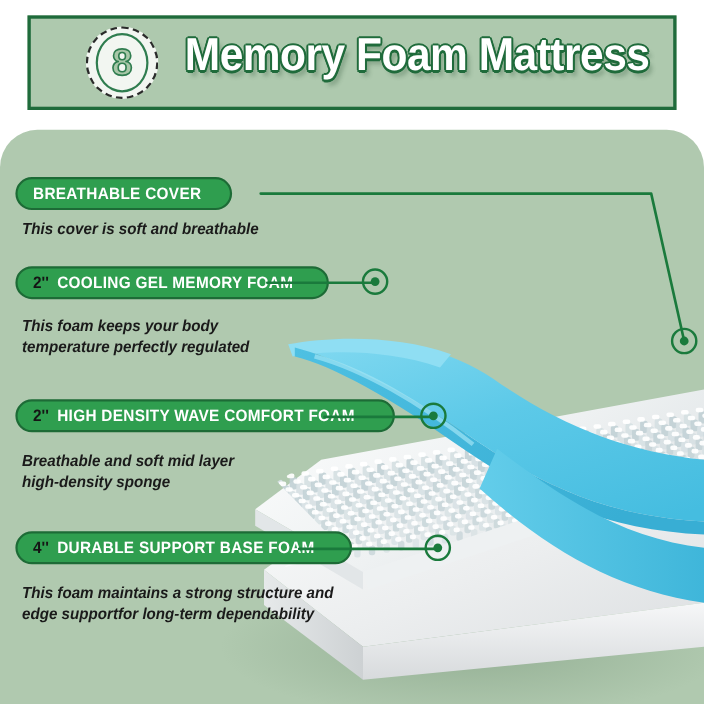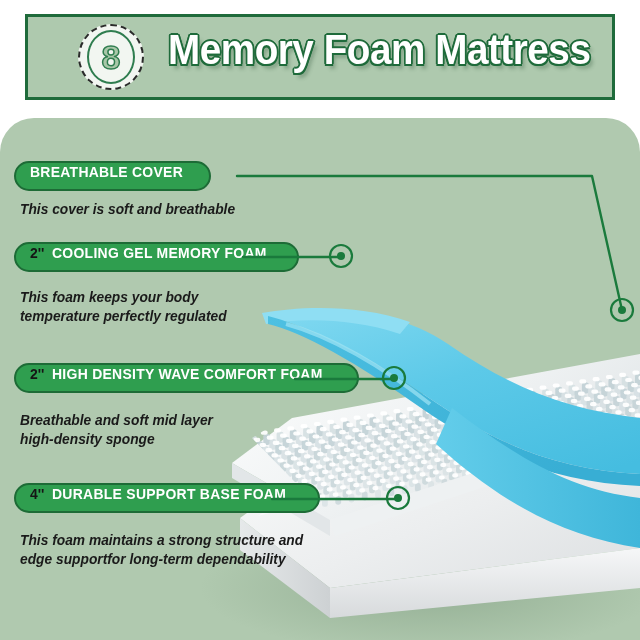--- a/index.html
+++ b/index.html
@@ -65,21 +65,21 @@
   
   .illus{position:absolute;left:0;top:0;width:640px;height:522px;}
 
   
   .pill{
     position:absolute;height:30px;
     background:#2f9e4f;
     border:2px solid #1d6b36;
     border-radius:15px;
     box-sizing:border-box;
-    display:flex;align-items:flex-start;
+    display:flex;align-items:center;
     padding:0 14px;
     white-space:nowrap;
   }
   .pill .ptxt{
     color:#ffffff;font-weight:bold;font-size:15px;
     letter-spacing:0.3px;
     font-family:"Liberation Sans Narrow","Liberation Sans",sans-serif;
     transform:scaleX(0.93);transform-origin:left center;
   }
   .pill .pnum{

